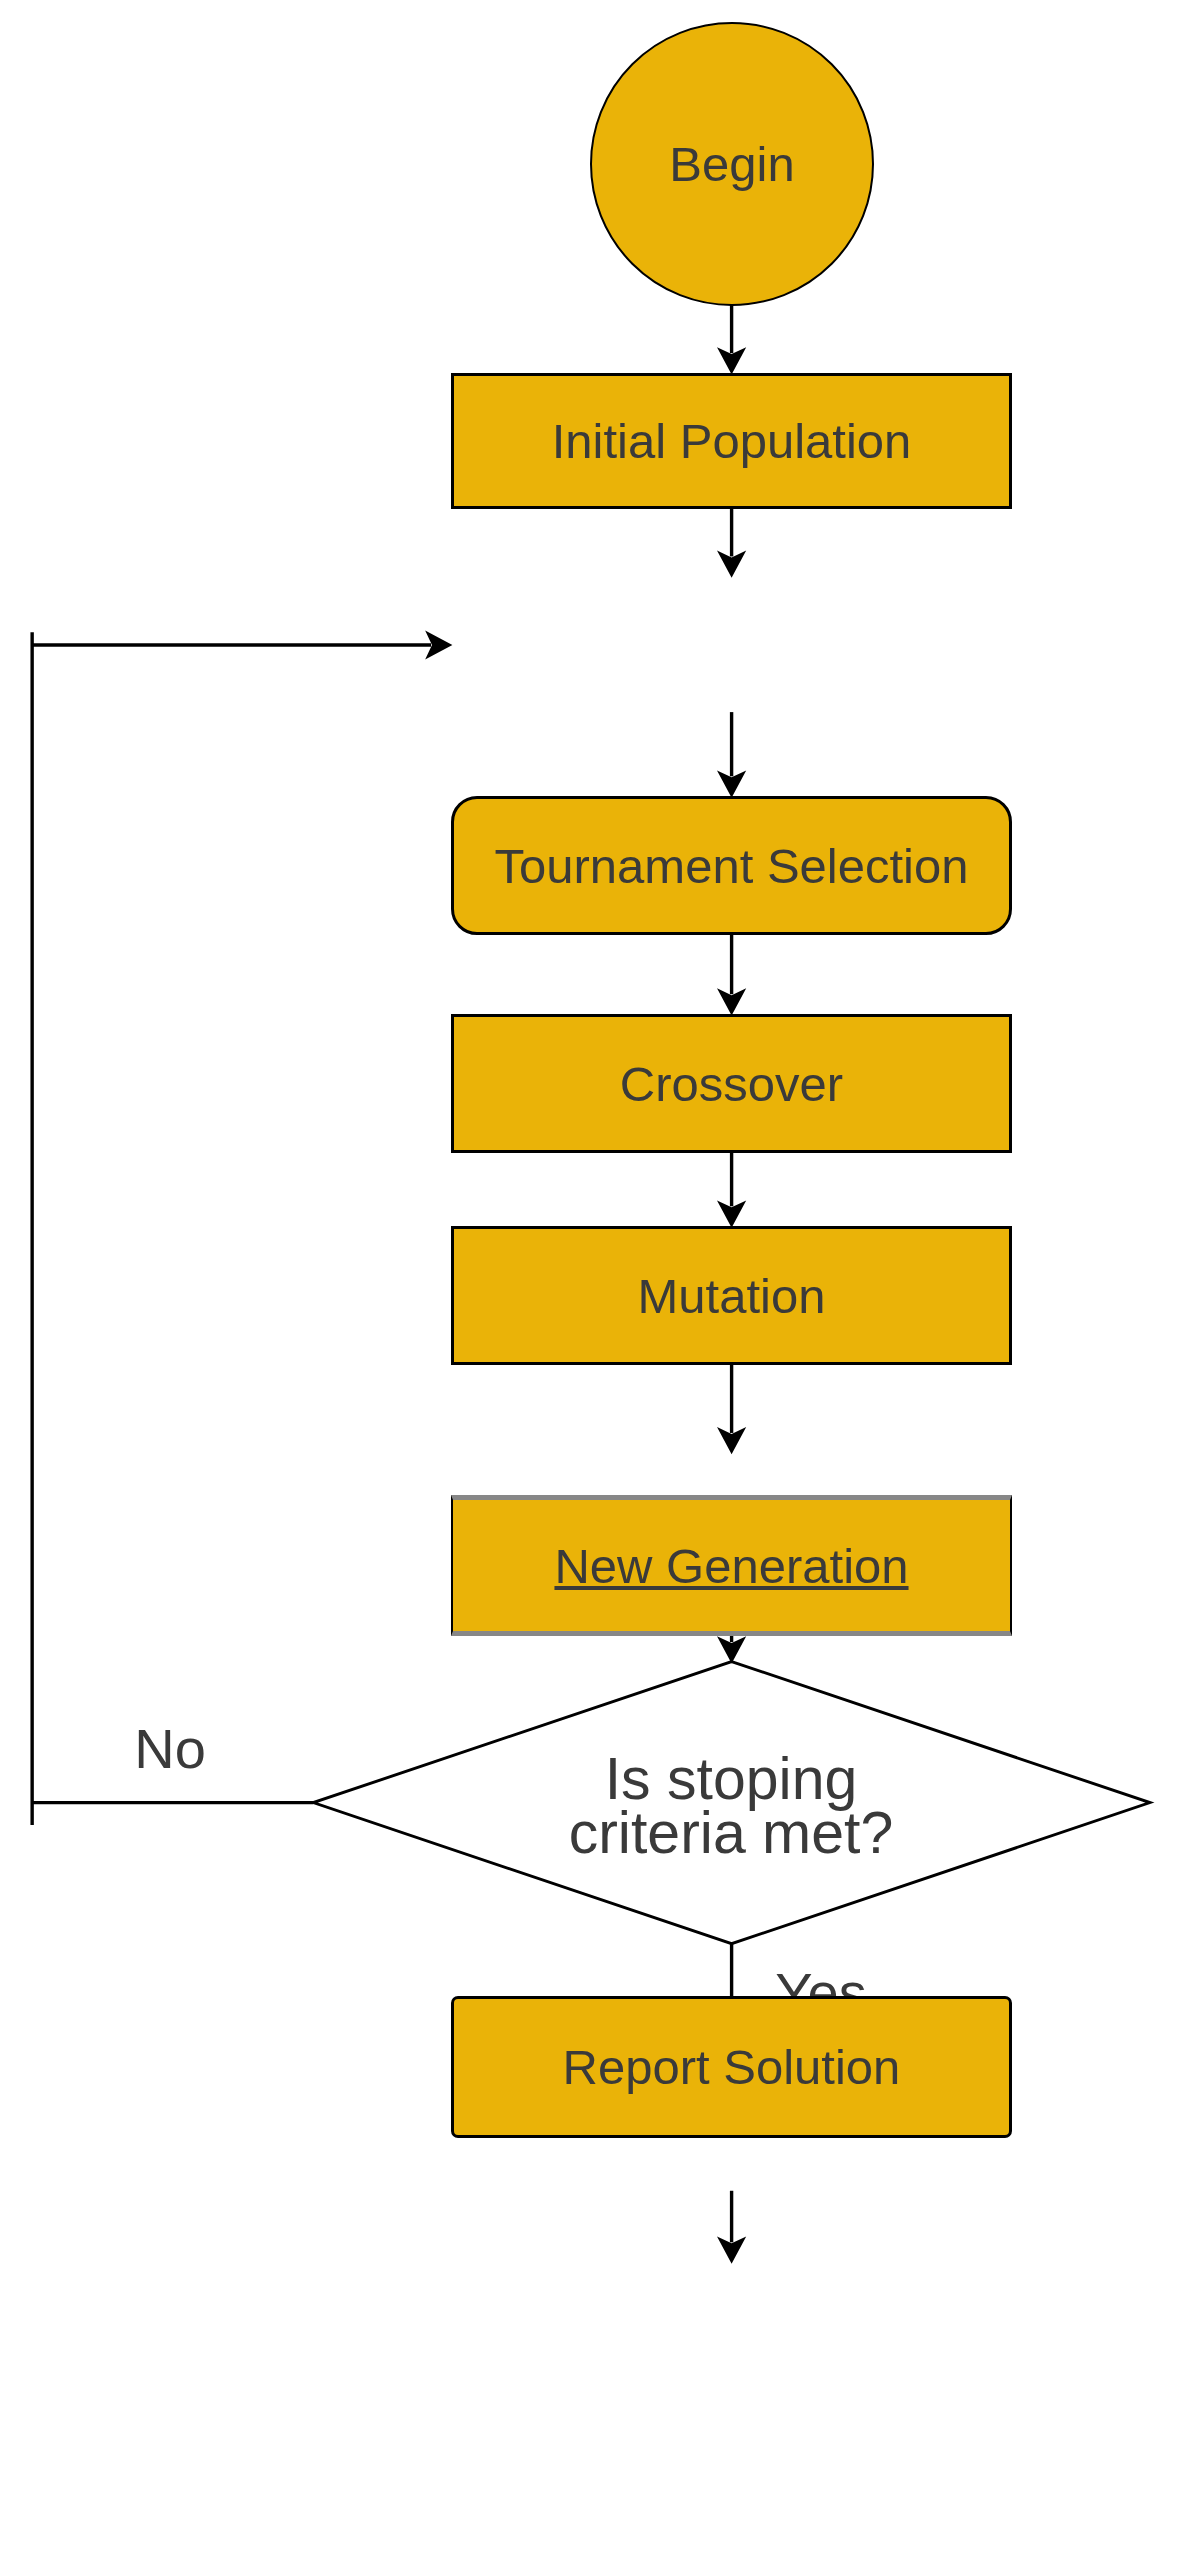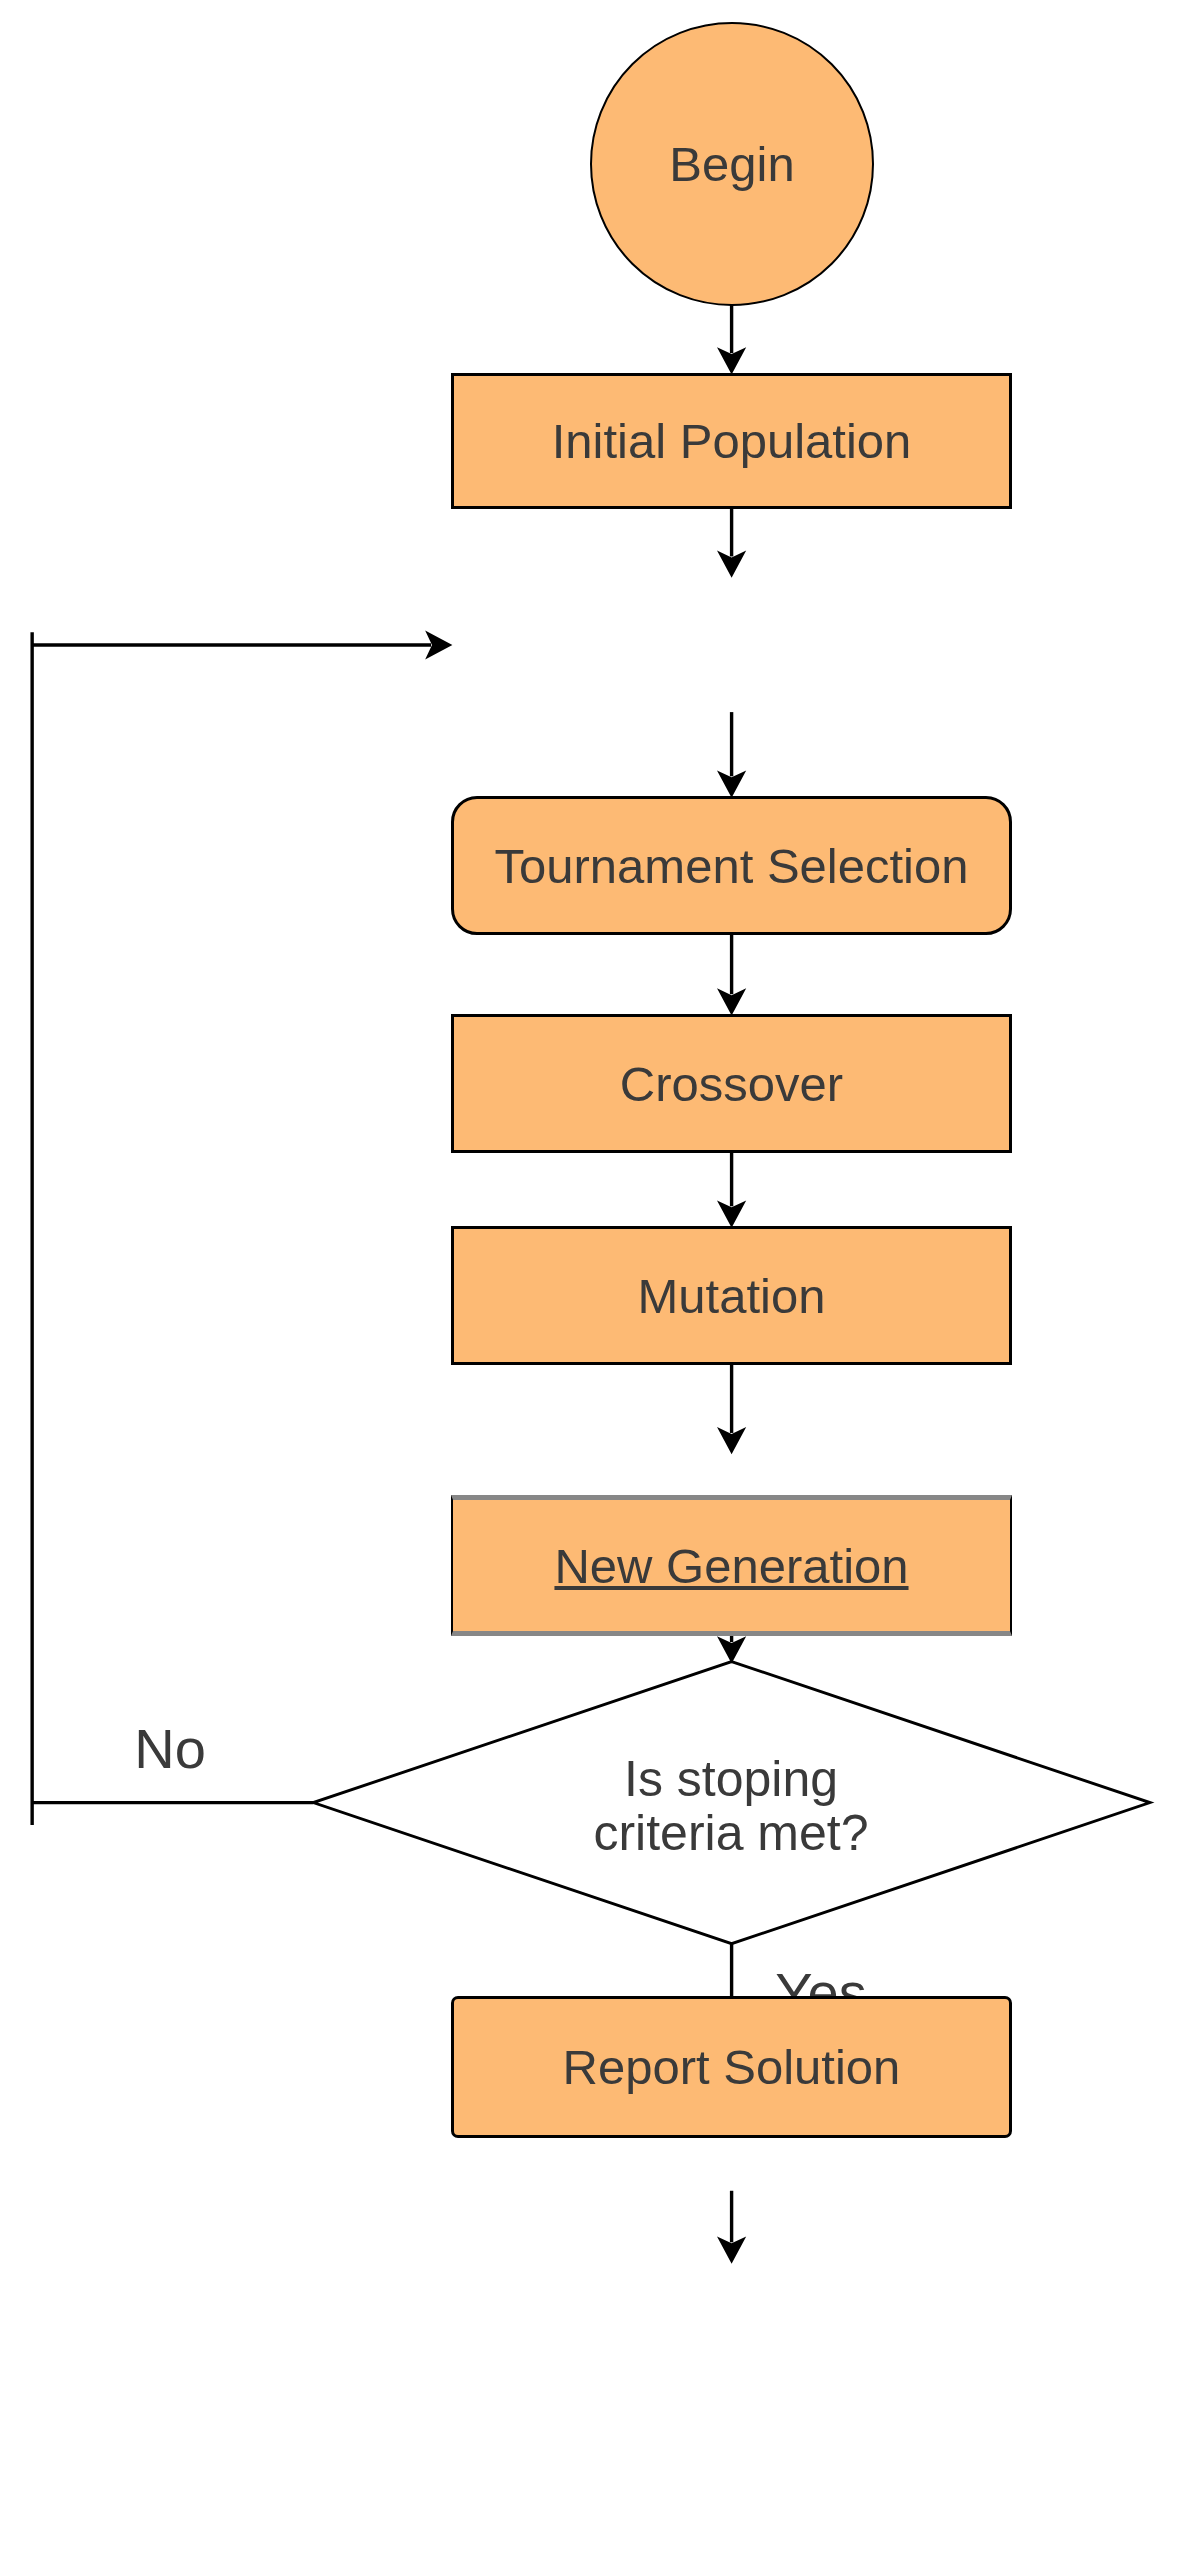--- a/index.html
+++ b/index.html
@@ -14,21 +14,21 @@
   }
   .layer{position:absolute;left:0;top:0;width:1184px;height:2576px;}
   .node{
     position:absolute;
     box-sizing:border-box;
     display:flex;
     align-items:center;
     justify-content:center;
     text-align:center;
     font-size:49px;
-    background:#fdba74;
+    background:#eab308;
   }
   .process{
     left:451px;
     width:561px;
     border:3.9px solid #000000;
   }
   .process.accent{
     border-top:5.8px solid #878787;
     border-bottom:5.8px solid #878787;
     border-left:2.9px solid #000000;
@@ -39,21 +39,21 @@
     width:284px;
     height:284px;
     border:2.9px solid #000000;
     border-radius:50%;
   }
   .decision-text{
     position:absolute;
     left:522px;
     top:1752px;
     width:418px;
-    font-size:50px;
+    font-size:59px;
     line-height:54px;
     text-align:center;
   }
   .edge-label{
     position:absolute;
     width:132px;
     font-size:56px;
     line-height:56px;
     text-align:center;
   }

